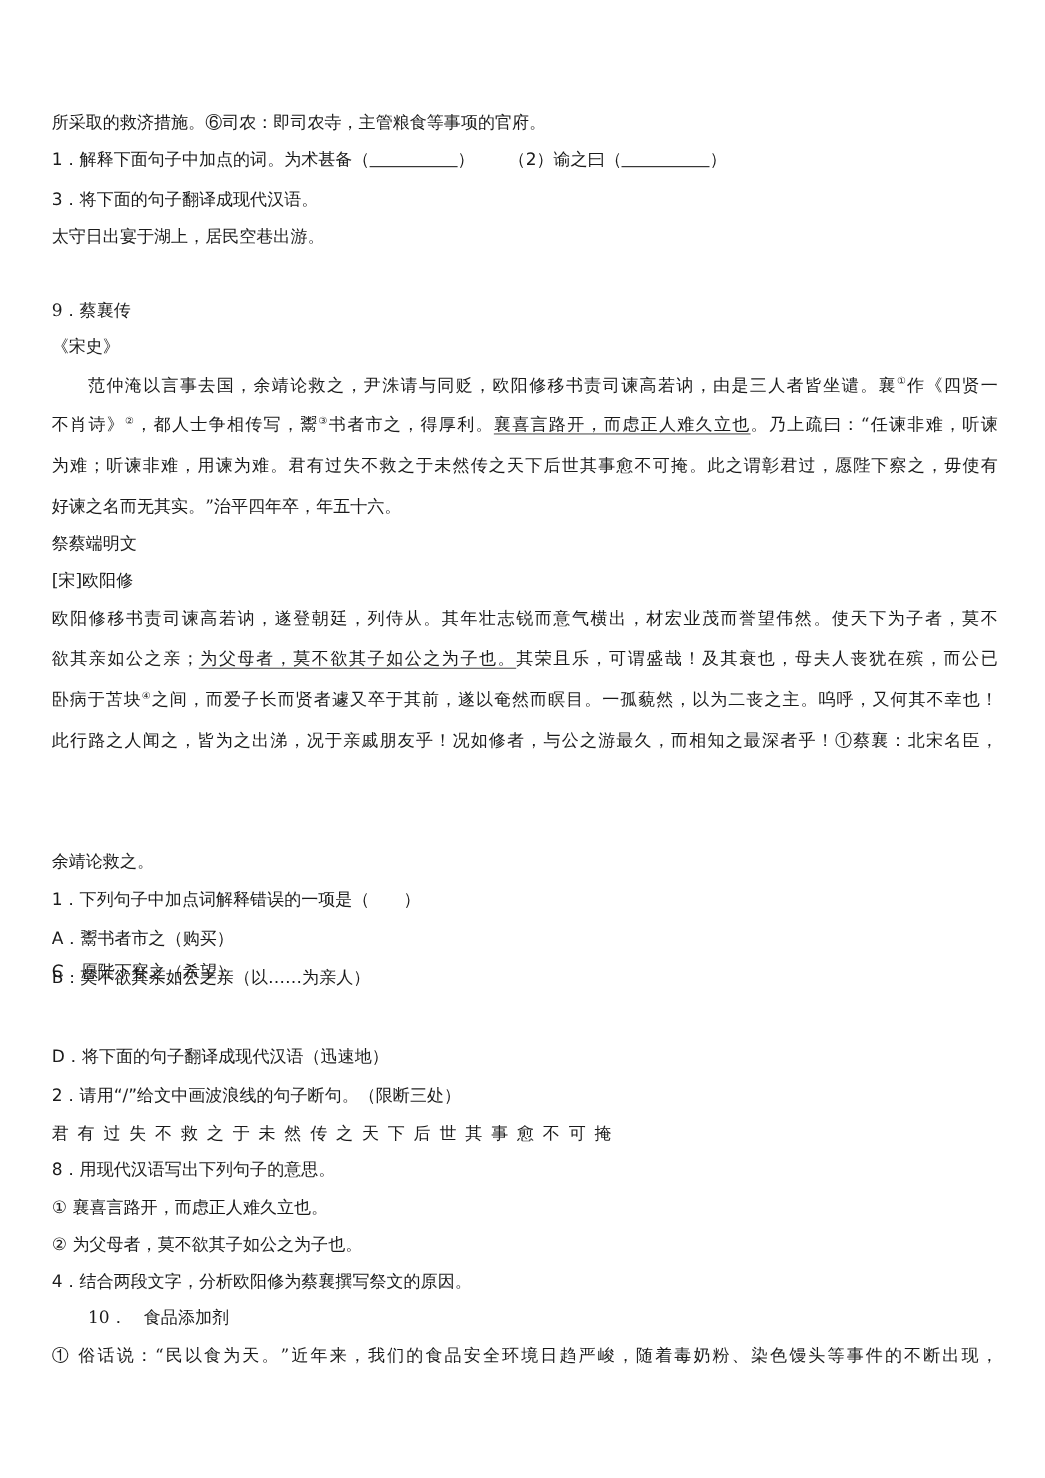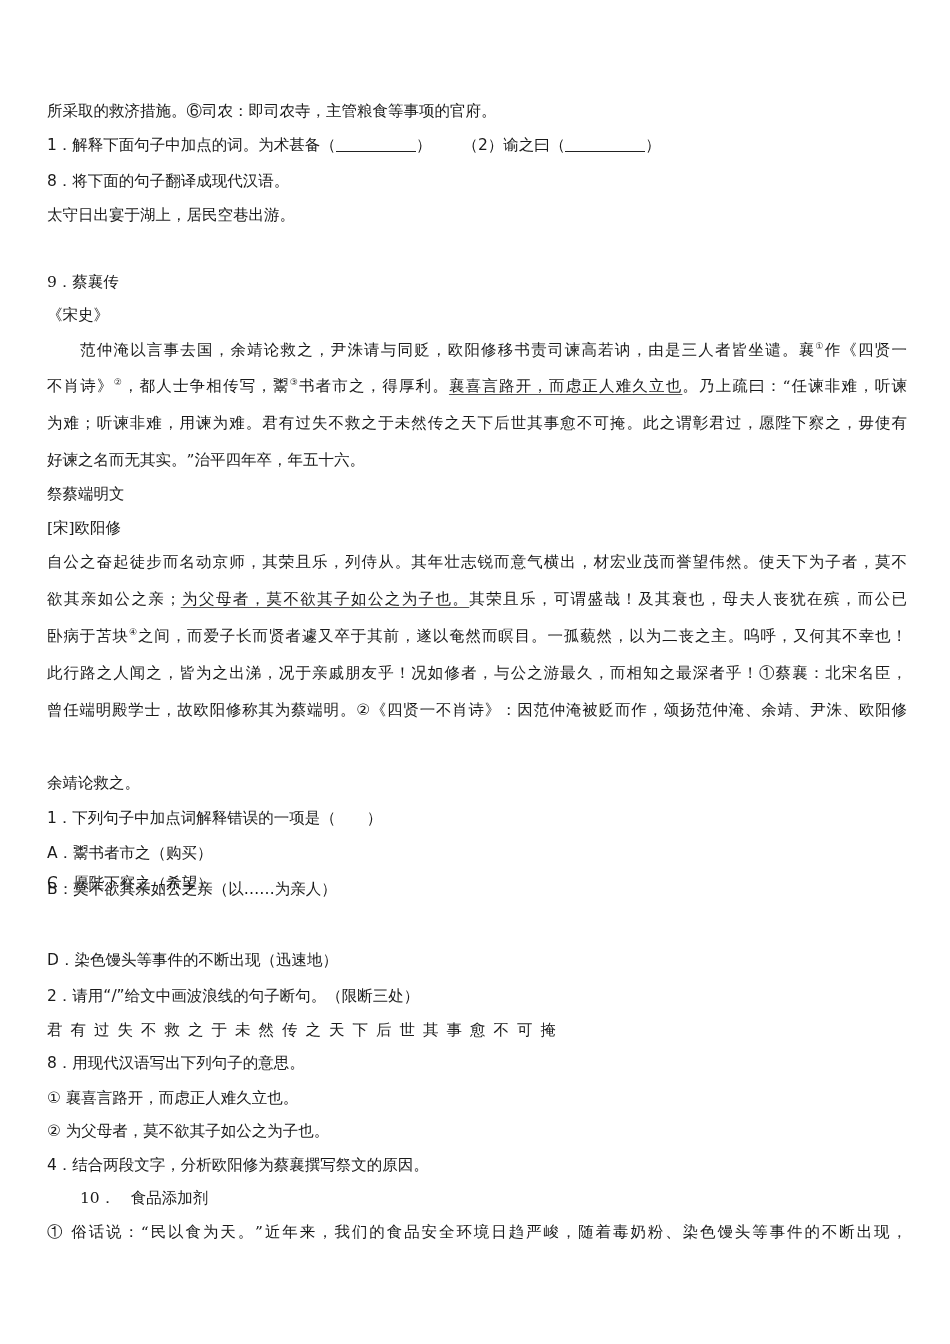--- a/index.html
+++ b/index.html
@@ -18,46 +18,45 @@
 </head>
 <body>
 
 <div class="page">
 
   <div class="line" style="top:101px">所采取的救济措施。⑥司农：即司农寺，主管粮食等事项的官府。</div>
 
   <div class="line sans" style="top:135px">
     <span>1．解释下面句子中加点的词。为术甚备（</span><span class="blank"></span><span>）　　（2）谕之曰（</span><span class="blank"></span><span>）</span>
   </div>
-  <div class="line sans" style="top:171px">8．将下面的句子翻译成现代汉语。</div>
+  <div class="line sans" style="top:171px">3．将下面的句子翻译成现代汉语。</div>
   <div class="line sans" style="top:205px">太守日出宴于湖上，居民空巷出游。</div>
 
   <div class="line" style="top:272px">9．蔡襄传</div>
   <div class="line" style="top:305px">《宋史》</div>
 
   <div class="line just indent" style="top:340px"><span>范仲淹以言事去国，余靖论救之，尹洙请与同贬，欧阳修移书责司谏高若讷，由是三人者皆坐谴。襄</span><sup>①</sup><span>作《四贤一</span></div>
   <div class="line just" style="top:376px"><span>不肖诗》</span><sup>②</sup><span>，都人士争相传写，鬻</span><sup>③</sup><span>书者市之，得厚利。</span><span class="u">襄喜言路开，而虑正人难久立也</span><span>。乃上疏曰：“任谏非难，听谏</span></div>
   <div class="line just" style="top:413px">为难；听谏非难，用谏为难。君有过失不救之于未然传之天下后世其事愈不可掩。此之谓彰君过，愿陛下察之，毋使有</div>
   <div class="line" style="top:450px">好谏之名而无其实。”治平四年卒，年五十六。</div>
 
   <div class="line" style="top:484px">祭蔡端明文</div>
   <div class="line" style="top:518px">[宋]欧阳修</div>
 
-  <div class="line just" style="top:552px">自公之奋起徒步而名动京师，其荣且乐，列侍从。其年壮志锐而意气横出，材宏业茂而誉望伟然。使天下为子者，莫不</div>
+  <div class="line just" style="top:552px">欧阳修移书责司谏高若讷，遂登朝廷，列侍从。其年壮志锐而意气横出，材宏业茂而誉望伟然。使天下为子者，莫不</div>
   <div class="line just" style="top:589px"><span>欲其亲如公之亲；</span><span class="u">为父母者，莫不欲其子如公之为子也。</span><span>其荣且乐，可谓盛哉！及其衰也，母夫人丧犹在殡，而公已</span></div>
   <div class="line just" style="top:626px"><span>卧病于苫块</span><sup>④</sup><span>之间，而爱子长而贤者遽又卒于其前，遂以奄然而瞑目。一孤藐然，以为二丧之主。呜呼，又何其不幸也！</span></div>
   <div class="line just" style="top:663px">此行路之人闻之，皆为之出涕，况于亲戚朋友乎！况如修者，与公之游最久，而相知之最深者乎！①蔡襄：北宋名臣，</div>
-  <div class="line just sans" style="top:700px">曾任端明殿学士，故欧阳修称其为蔡端明。②《四贤一不肖诗》：因范仲淹被贬而作，颂扬范仲淹、余靖、尹洙、欧阳修</div>
   <div class="line sans" style="top:773px">余靖论救之。</div>
 
   <div class="line sans" style="top:808px">1．下列句子中加点词解释错误的一项是（　　）</div>
   <div class="line sans" style="top:843px">A．鬻书者市之（购买）</div>
   <div class="line sans" style="top:879px">B．莫不欲其亲如公之亲（以……为亲人）</div>
   <div class="line sans" style="top:873px">C．愿陛下察之（希望）</div>
-  <div class="line sans" style="top:950px">D．染色馒头等事件的不断出现（迅速地）</div>
+  <div class="line sans" style="top:950px">D．将下面的句子翻译成现代汉语（迅速地）</div>
 
   <div class="line sans" style="top:986px">2．请用“/”给文中画波浪线的句子断句。（限断三处）</div>
   <div class="line sans spaced" style="top:1020px">君有过失不救之于未然传之天下后世其事愈不可掩</div>
   <div class="line sans" style="top:1053px">8．用现代汉语写出下列句子的意思。</div>
   <div class="line sans" style="top:1088px">① 襄喜言路开，而虑正人难久立也。</div>
   <div class="line sans" style="top:1121px">② 为父母者，莫不欲其子如公之为子也。</div>
   <div class="line sans" style="top:1155px">4．结合两段文字，分析欧阳修为蔡襄撰写祭文的原因。</div>
 
   <div class="line" style="top:1188px; left:80px">10．　食品添加剂</div>
   <div class="line just" style="top:1222px">① 俗话说：“民以食为天。”近年来，我们的食品安全环境日趋严峻，随着毒奶粉、染色馒头等事件的不断出现，</div>

